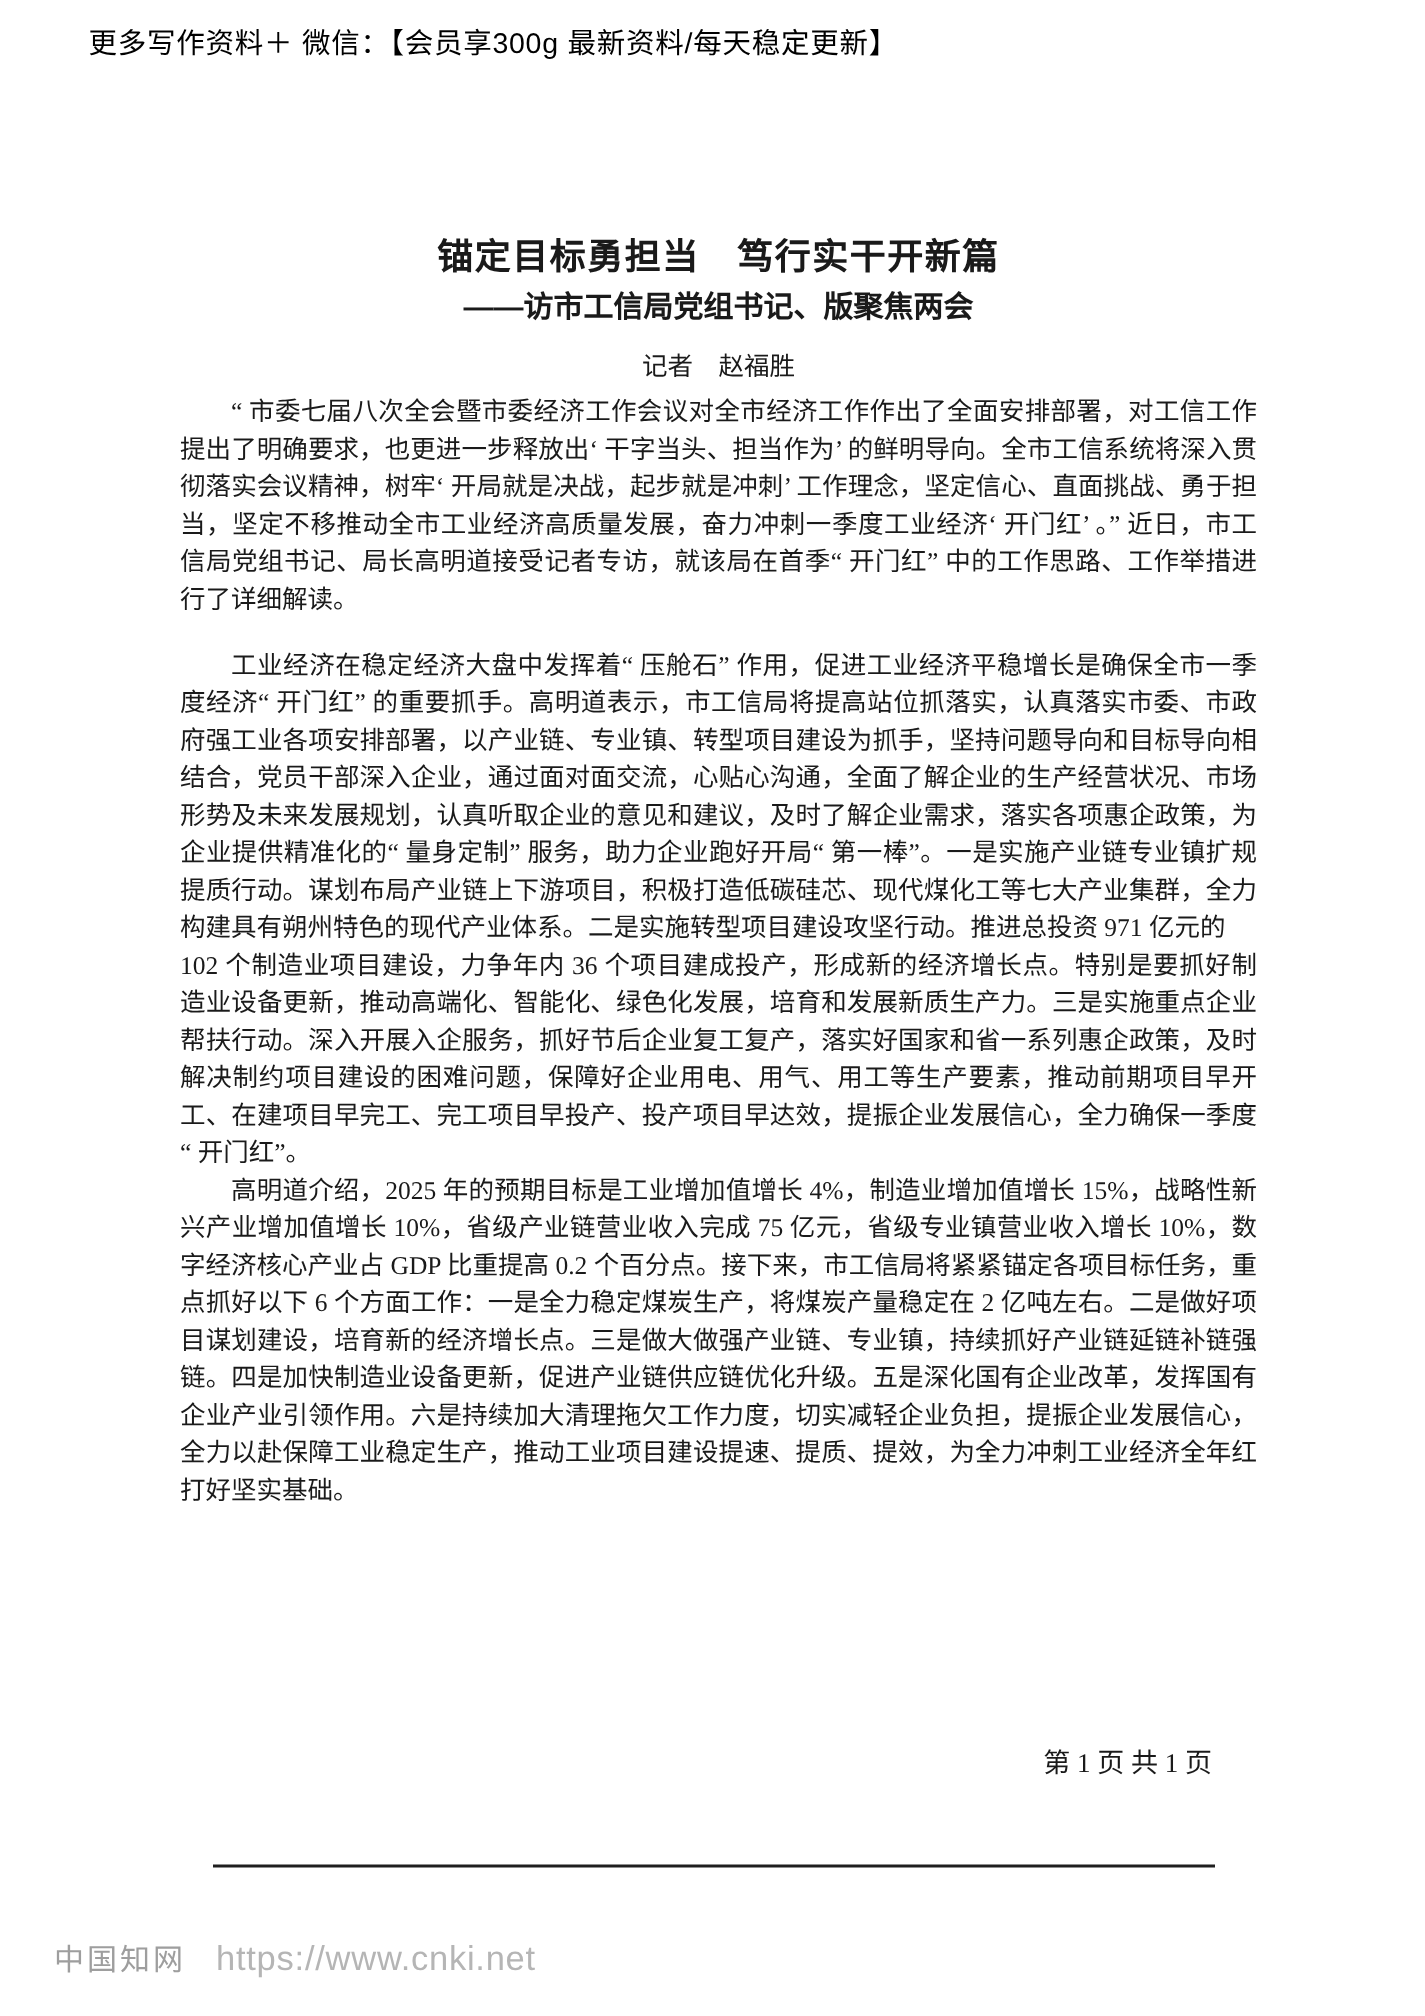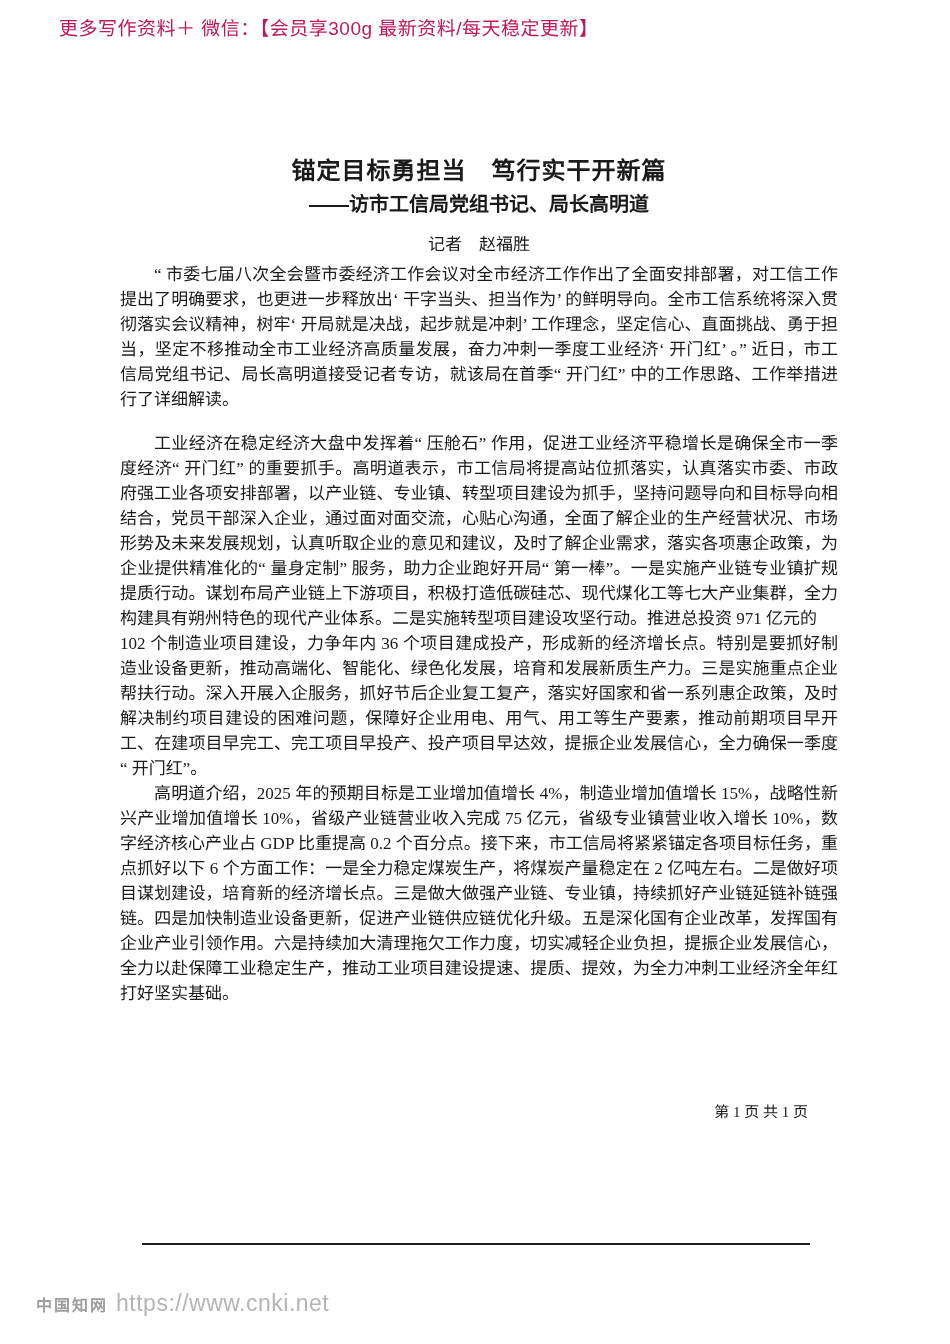--- a/index.html
+++ b/index.html
@@ -71,61 +71,61 @@
   .article p {
     margin: 0;
     text-indent: 2em;
   }
   .article p.gap-after {
     margin-bottom: 19px;
   }
   .page-indicator {
     position: absolute;
     right: 142px;
-    top: 1100px;
-    font-size: 15px;
+    top: 1160px;
+    font-size: 18px;
   }
   .footer-divider {
     position: absolute;
     left: 142px;
     top: 1243px;
     width: 668px;
     height: 2px;
     background: #1f1f1f;
   }
   .watermark {
     position: absolute;
     left: 36px;
     top: 1290px;
     display: flex;
     align-items: baseline;
     font-family: "Liberation Sans", "DejaVu Sans", sans-serif;
   }
   .watermark .site-name {
-    font-size: 16px;
+    font-size: 20px;
     letter-spacing: 2px;
-    font-weight: 700;
+    font-weight: 400;
   }
   .watermark .site-url {
     font-size: 23px;
-    margin-left: 8px;
+    margin-left: 20px;
     letter-spacing: 0.5px;
   }
 </style>
 </head>
 <body>
 
-<div class="banner" style="color: #be185d;">更多写作资料＋ 微信：【会员享300g 最新资料/每天稳定更新】</div>
+<div class="banner" style="color: #000000;">更多写作资料＋ 微信：【会员享300g 最新资料/每天稳定更新】</div>
 
 <div class="pub-info">
 </div>
 
 <h1 class="doc-title">锚定目标勇担当　笃行实干开新篇</h1>
 
-<h2 class="doc-subtitle">——访市工信局党组书记、局长高明道</h2>
+<h2 class="doc-subtitle">——访市工信局党组书记、版聚焦两会</h2>
 
 <div class="byline">记者　赵福胜</div>
 
 <div class="article">
   <p class="gap-after">“ 市委七届八次全会暨市委经济工作会议对全市经济工作作出了全面安排部署，对工信工作提出了明确要求，也更进一步释放出‘ 干字当头、担当作为’ 的鲜明导向。全市工信系统将深入贯彻落实会议精神，树牢‘ 开局就是决战，起步就是冲刺’ 工作理念，坚定信心、直面挑战、勇于担当，坚定不移推动全市工业经济高质量发展，奋力冲刺一季度工业经济‘ 开门红’ 。” 近日，市工信局党组书记、局长高明道接受记者专访，就该局在首季“ 开门红” 中的工作思路、工作举措进行了详细解读。</p>
   <p><span>工业经济在稳定经济大盘中发挥着“ 压舱石” 作用，促进工业经济平稳增长是确保全市一季度经济“ 开门红” 的重要抓手。高明道表示，市工信局将提高站位抓落实，认真落实市委、市政府强工业各项安排部署，以产业链、专业镇、转型项目建设为抓手，坚持问题导向和目标导向相结合，党员干部深入企业，通过面对面交流，心贴心沟通，全面了解企业的生产经营状况、市场形势及未来发展规划，认真听取企业的意见和建议，及时了解企业需求，落实各项惠企政策，为企业提供精准化的“ 量身定制” 服务，助力企业跑好开局“ 第一棒”。一是实施产业链专业镇扩规提质行动。谋划布局产业链上下游项目，积极打造低碳硅芯、现代煤化工等七大产业集群，全力构建具有朔州特色的现代产业体系。二是实施转型项目建设攻坚行动。推进总投资 971 亿元的</span><br><span>102 个制造业项目建设，力争年内 36 个项目建成投产，形成新的经济增长点。特别是要抓好制造业设备更新，推动高端化、智能化、绿色化发展，培育和发展新质生产力。三是实施重点企业帮扶行动。深入开展入企服务，抓好节后企业复工复产，落实好国家和省一系列惠企政策，及时解决制约项目建设的困难问题，保障好企业用电、用气、用工等生产要素，推动前期项目早开工、在建项目早完工、完工项目早投产、投产项目早达效，提振企业发展信心，全力确保一季度“ 开门红”。</span></p>
   <p>高明道介绍，2025 年的预期目标是工业增加值增长 4%，制造业增加值增长 15%，战略性新兴产业增加值增长 10%，省级产业链营业收入完成 75 亿元，省级专业镇营业收入增长 10%，数字经济核心产业占 GDP 比重提高 0.2 个百分点。接下来，市工信局将紧紧锚定各项目标任务，重点抓好以下 6 个方面工作：一是全力稳定煤炭生产，将煤炭产量稳定在 2 亿吨左右。二是做好项目谋划建设，培育新的经济增长点。三是做大做强产业链、专业镇，持续抓好产业链延链补链强链。四是加快制造业设备更新，促进产业链供应链优化升级。五是深化国有企业改革，发挥国有企业产业引领作用。六是持续加大清理拖欠工作力度，切实减轻企业负担，提振企业发展信心，全力以赴保障工业稳定生产，推动工业项目建设提速、提质、提效，为全力冲刺工业经济全年红打好坚实基础。</p>
 </div>
 
 <div class="page-indicator">第 1 页 共 1 页</div>

